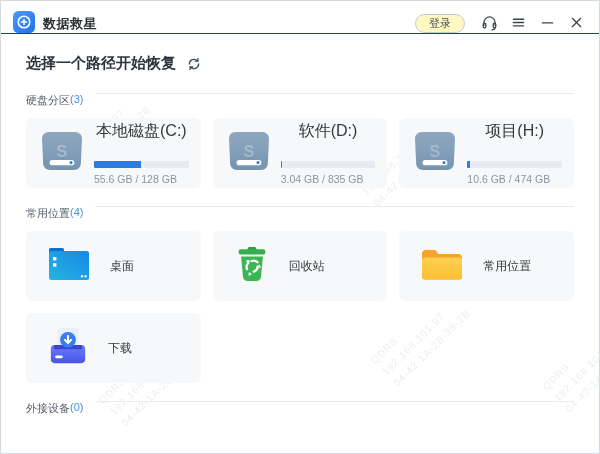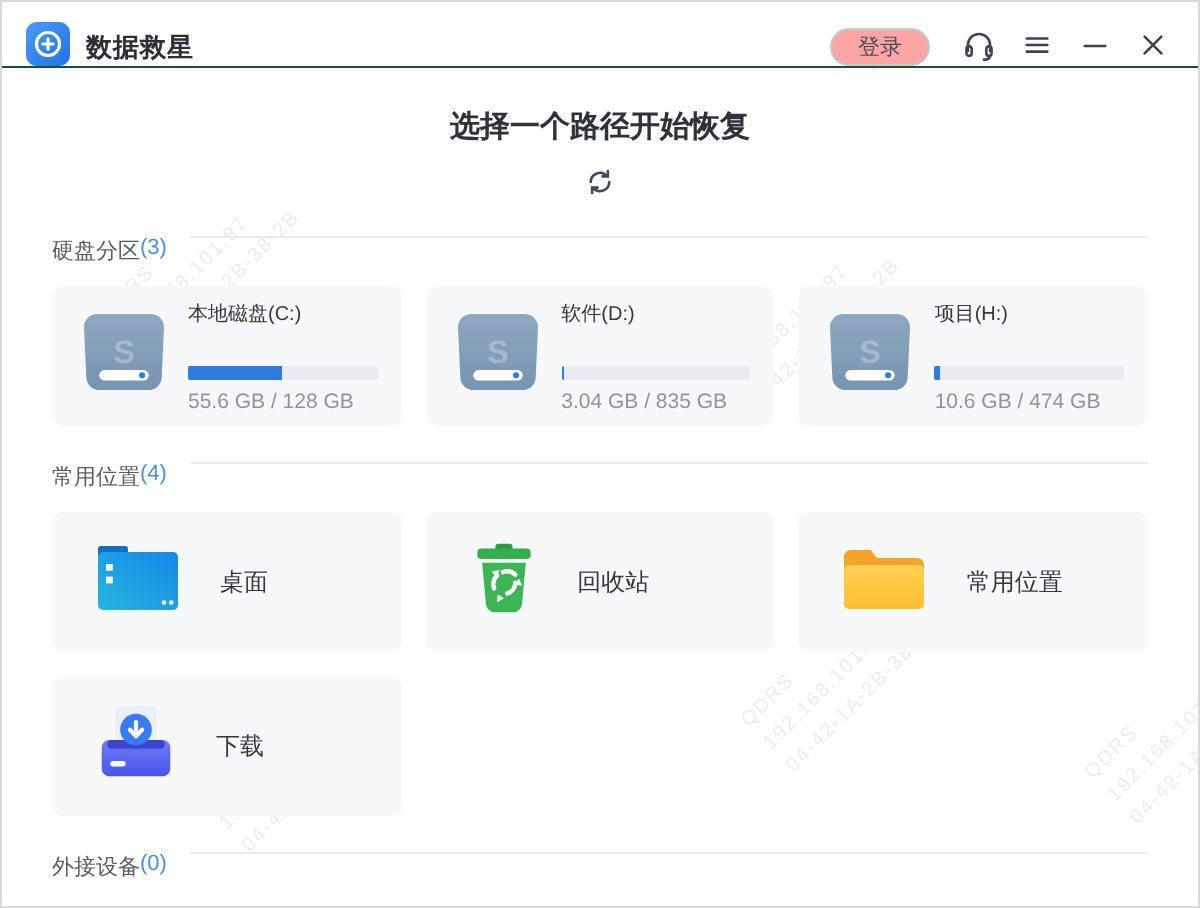--- a/index.html
+++ b/index.html
@@ -8,41 +8,41 @@
     background:#ffffff;border:1px solid #d6dade;overflow:hidden;
     font-family:"Liberation Sans","DejaVu Sans",sans-serif;color:#333;
   }
   
   .titlebar{height:32px;display:flex;align-items:flex-end;padding:0 12px 0 8px;
     border-bottom:1px solid #14532d;position:relative;z-index:10;background:#fff;}
   .app-icon{width:22px;height:22px;margin:0 8px 0 4px;flex:0 0 auto;}
   .app-title{font-size:13px;font-weight:bold;color:#2b2f36;letter-spacing:.5px;}
   .tb-spacer{flex:1;}
   .login-btn{height:19px;padding:0 13px;border:1px solid #c5c9d0;border-radius:10px;
-    background:#fca5a5;font-size:11px;color:#474c55;display:flex;align-items:center;
+    background:#fef9c3;font-size:11px;color:#474c55;display:flex;align-items:center;
     margin-right:6px;cursor:pointer;}
   .tb-btn{width:22px;height:22px;display:flex;align-items:center;justify-content:center;
     margin-left:7px;cursor:pointer;}
   
   .main{padding:14px 25px 0;position:relative;z-index:2;}
-  .heading-row{display:flex;align-items:center;gap:11px;margin:6px 0 20px;flex-direction:column;}
+  .heading-row{display:flex;align-items:center;gap:11px;margin:6px 0 20px;}
   .page-heading{font-size:15px;font-weight:600;color:#2d323b;margin:0;}
   .refresh-btn{display:flex;align-items:center;cursor:pointer;}
   .section{margin-top:18px;}
   .section:first-of-type{margin-top:0;}
   .section-header{display:flex;align-items:flex-start;font-size:11px;color:#575d67;margin-bottom:10px;}
   .section-count{color:#4a90e2;}
   .section-line{flex:1;height:1px;background:#ebebee;margin-left:12px;}
   .card-grid{display:grid;grid-template-columns:repeat(3,1fr);gap:12px;}
   .card{background:#f7f8fa;border-radius:6px;height:70px;display:flex;align-items:center;
     box-sizing:border-box;cursor:pointer;}
   .drive-card{padding:0 12px 0 14px;}
   .drive-icon{flex:0 0 auto;}
   .drive-info{flex:1;margin-left:10px;min-width:0;}
-  .drive-name{font-size:10px;color:#33373e;margin-bottom:19px;white-space:nowrap;}
+  .drive-name{font-size:16px;color:#33373e;margin-bottom:19px;white-space:nowrap;text-align:center;}
   .drive-bar{height:7px;background:#e8ecf2;border-radius:1px;overflow:hidden;}
   .drive-fill{height:100%;background:#2e7ce0;}
   .drive-usage{font-size:10.5px;color:#8e949d;margin-top:5px;white-space:nowrap;}
   .loc-card{padding:0 18px 0 20px;}
   .loc-icon{flex:0 0 auto;}
   .loc-name{font-size:12px;color:#33373e;margin-left:18px;}
   
   .watermark-layer{position:absolute;inset:0;pointer-events:none;overflow:hidden;z-index:1;}
   .wm-tile{position:absolute;transform:rotate(-45deg);font-size:10px;line-height:16px;
     color:#6a7486;opacity:.13;white-space:nowrap;letter-spacing:1px;}

